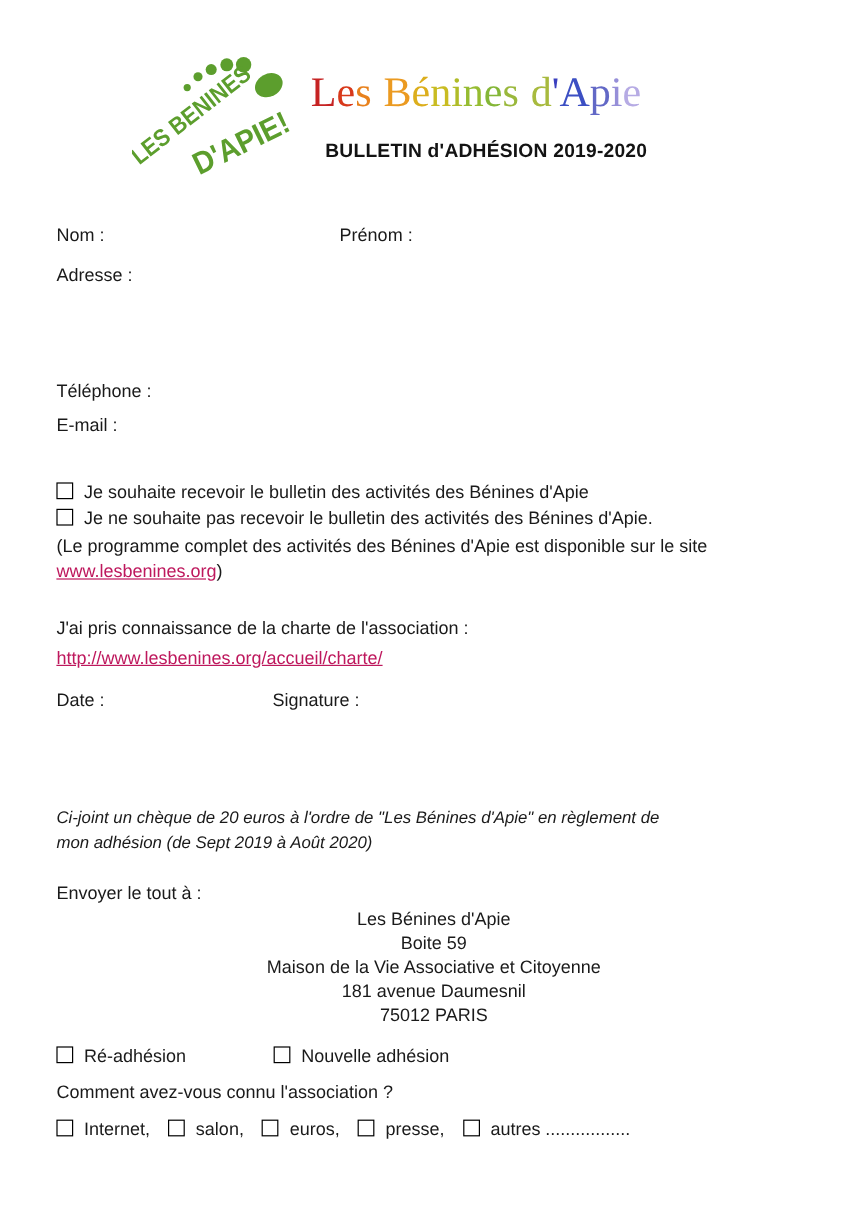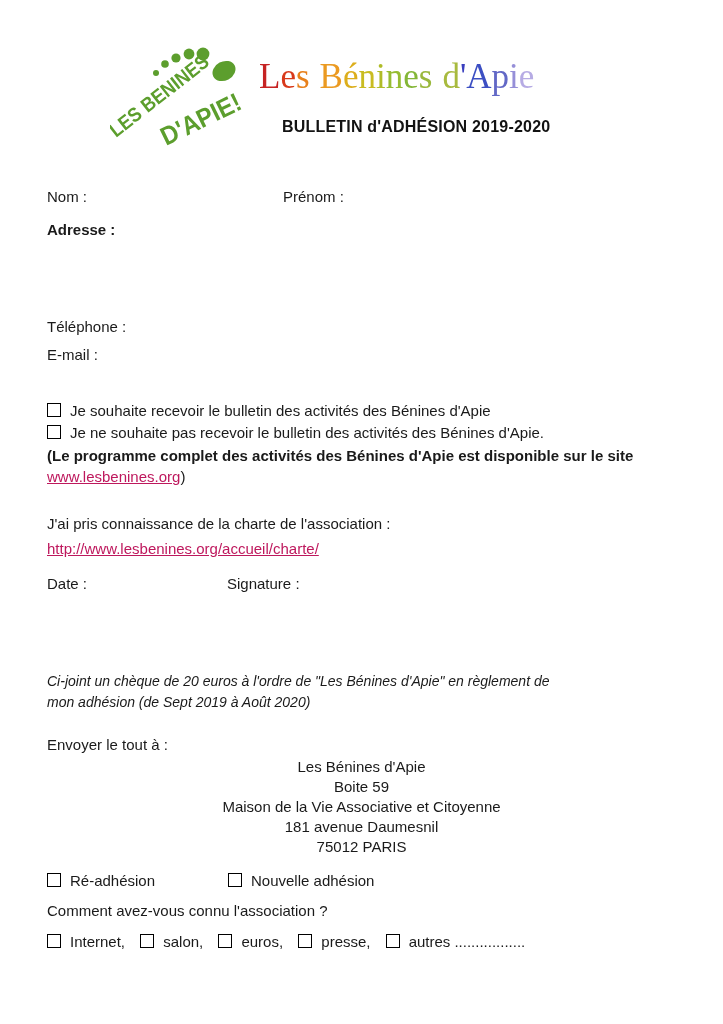--- a/index.html
+++ b/index.html
@@ -14,21 +14,21 @@
   }
   .abs{position:absolute;}
   .title{
     left:259px;top:57px;
     font-family:"Liberation Serif", serif;
     font-size:35px;
     white-space:nowrap;
   }
   .title .word{margin-right:10px;}
   .subtitle{
-    left:282px;top:118px;
+    left:271px;top:118px;
     font-weight:bold;
     font-size:16px;
     letter-spacing:0.2px;
     color:#131313;
     white-space:nowrap;
   }
   .label-row{left:47px;white-space:nowrap;}
   .inner-abs{position:absolute;top:0;white-space:nowrap;}
   .checkbox{
     display:inline-block;
@@ -81,31 +81,31 @@
   <div class="abs title">
     <span class="word"><span style="color:#c62323">L</span><span style="color:#d8391b">e</span><span style="color:#e8811c">s</span></span><span class="word"><span style="color:#eb9a21">B</span><span style="color:#dcae1c">é</span><span style="color:#c9bc22">n</span><span style="color:#b0bc28">i</span><span style="color:#96bc31">n</span><span style="color:#84b637">e</span><span style="color:#9ab83c">s</span></span><span class="word"><span style="color:#a8ba3e">d</span><span style="color:#3a3fbf">'</span><span style="color:#3c4fc3">A</span><span style="color:#6268c6">p</span><span style="color:#968fd8">i</span><span style="color:#b6abe4">e</span></span>
   </div>
 
   <div class="abs subtitle">BULLETIN d'ADHÉSION 2019-2020</div>
 
   <div class="abs label-row" style="top:188px;text-align:center;">
     <span>Nom :</span>
     <span class="inner-abs" style="left:236px;">Prénom :</span>
   </div>
-  <div class="abs label-row" style="top:221px;font-weight:bold;">Adresse :</div>
+  <div class="abs label-row" style="top:221px;">Adresse :</div>
   <div class="abs label-row" style="top:318px;">Téléphone :</div>
   <div class="abs label-row" style="top:346px;">E-mail :</div>
 
   <div class="abs opt-row" style="top:402px;">
     <span class="checkbox"></span><span>Je souhaite recevoir le bulletin des activités des Bénines d'Apie</span>
   </div>
   <div class="abs opt-row" style="top:424px;">
     <span class="checkbox"></span><span>Je ne souhaite pas recevoir le bulletin des activités des Bénines d'Apie.</span>
   </div>
-  <div class="abs label-row" style="top:447px;font-weight:bold;">(Le programme complet des activités des Bénines d'Apie est disponible sur le site</div>
+  <div class="abs label-row" style="top:447px;">(Le programme complet des activités des Bénines d'Apie est disponible sur le site</div>
   <div class="abs label-row" style="top:468px;">
     <a class="doc-link">www.lesbenines.org</a><span>)</span>
   </div>
 
   <div class="abs label-row" style="top:515px;">J'ai pris connaissance de la charte de l'association :</div>
   <div class="abs label-row" style="top:540px;">
     <a class="doc-link">http://www.lesbenines.org/accueil/charte/</a>
   </div>
 
   <div class="abs label-row" style="top:575px;text-align:center;">

